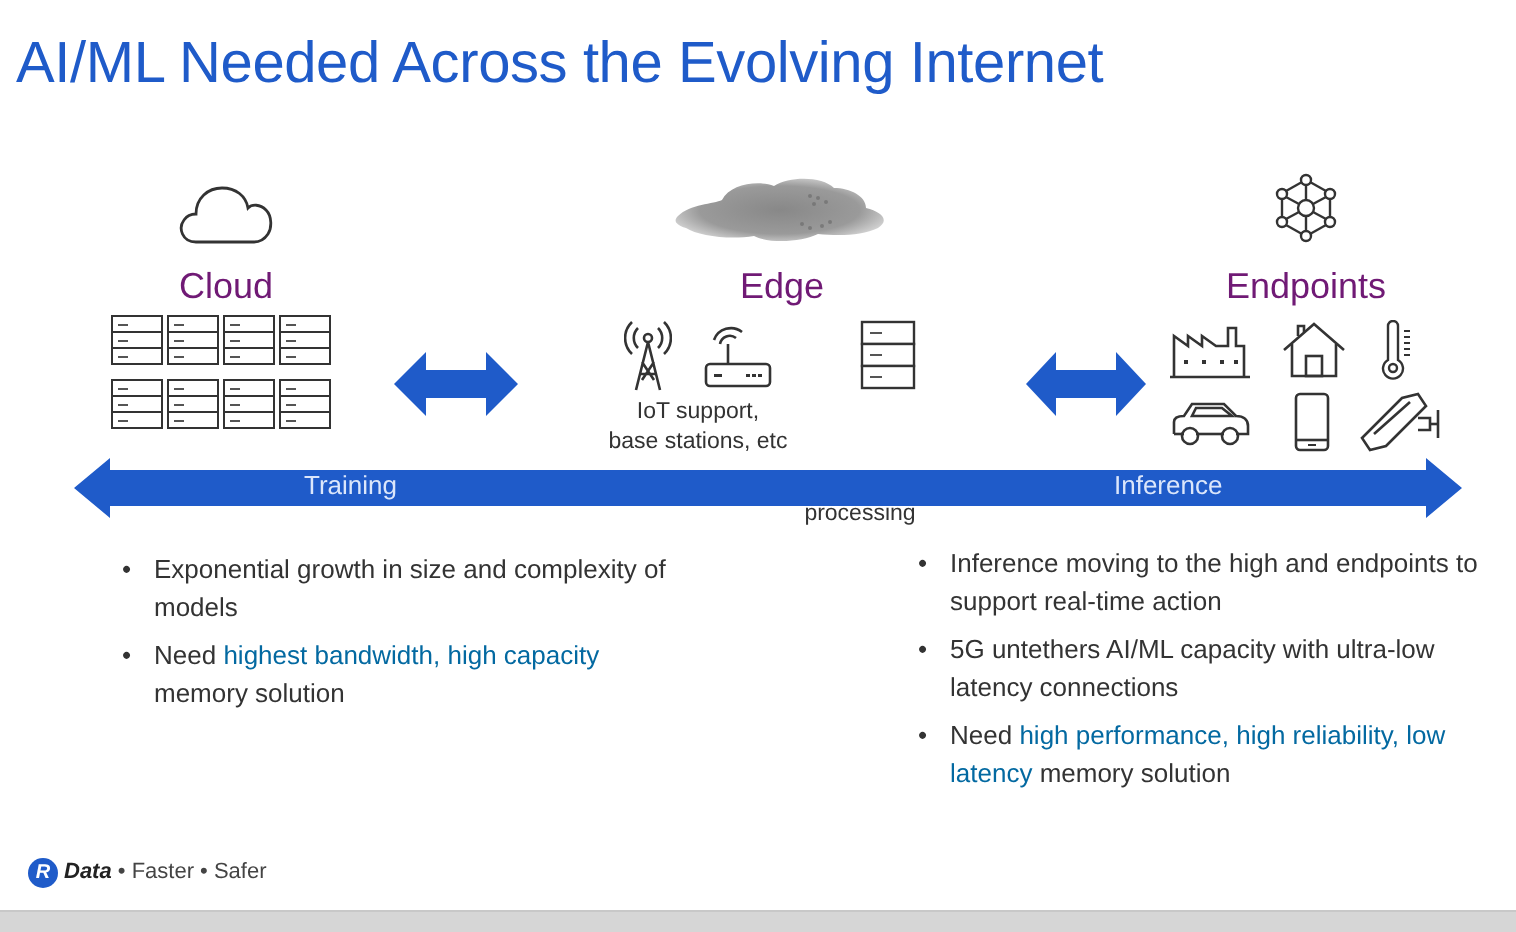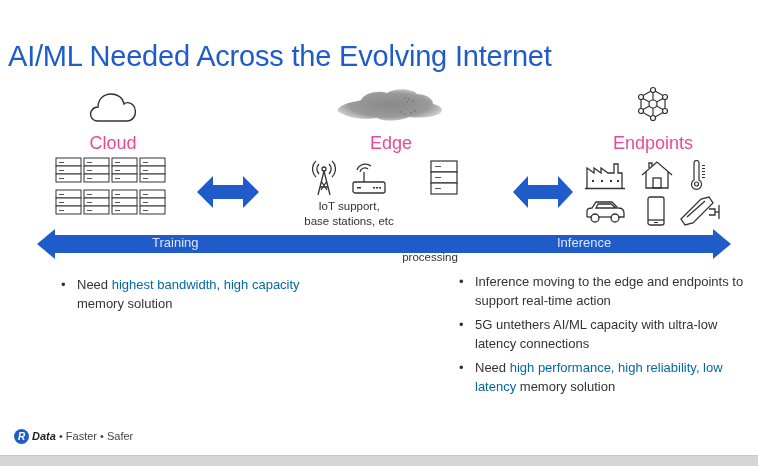--- a/index.html
+++ b/index.html
@@ -3,23 +3,23 @@
   <meta charset="utf-8">
   <style>
     html, body { margin:0; padding:0; }
     body {
       width:758px; height:466px; position:relative; overflow:hidden;
       background:#ffffff; font-family:"Liberation Sans", "DejaVu Sans", sans-serif;
     }
     .abs { position:absolute; }
     .title {
       left:8px; top:16px; font-size:29px; color:#1f5bc9; letter-spacing:-0.2px;
-      white-space:nowrap; font-weight:normal;margin-top:24px;
+      white-space:nowrap; font-weight:normal;
     }
-    .section-label { font-size:18px; color:#ec4899; text-align:center; white-space:nowrap; }
+    .section-label { font-size:18px; color:#701a75; text-align:center; white-space:nowrap; }
     .caption { font-size:11.5px; color:#333; text-align:center; line-height:15px; white-space:nowrap; }
     .bullets { font-size:13px; color:#333; line-height:19px; }
     .bullets ul { margin:0; padding:0 0 0 20px; list-style:none; }
     .bullets li { position:relative; margin-bottom:5px; }
     .bullets li::before { content:"•"; position:absolute; left:-16px; top:0; color:#333; }
     .hl { color:#0369a1; }
     .arrow-label { font-size:13px; color:#dbe6fb; white-space:nowrap; }
     .footer-bar {
       left:0; top:455px; width:758px; height:11px; background:#d6d6d6;
       border-top:1px solid #c8c8c8;
@@ -309,27 +309,28 @@
 <div class="abs" style="left:37px; top:229px;">
   <svg width="694" height="30" viewBox="0 0 694 30">
     <polygon points="0,15 18,0 18,6 676,6 676,0 694,15 676,30 676,24 18,24 18,30" fill="#1f5bc9"></polygon>
   </svg>
 </div>
 <div class="abs arrow-label" style="left:152px; top:235px;">Training</div>
 <div class="abs arrow-label" style="left:557px; top:235px;">Inference</div>
 
 <div class="abs bullets" style="left:57px; top:275px; width:290px;">
   <ul>
+    <li><span>Exponential growth in size and complexity of models</span></li>
     <li><span>Need </span><span class="hl">highest bandwidth, high capacity</span><span> memory solution</span></li>
   </ul>
 </div>
 
 <div class="abs bullets" style="left:455px; top:272px; width:290px;">
   <ul>
-    <li><span>Inference moving to the edge and endpoints to support real-time action</span></li>
+    <li><span>Inference moving to the high and endpoints to support real-time action</span></li>
     <li><span>5G untethers AI/ML capacity with ultra-low latency connections</span></li>
     <li><span>Need </span><span class="hl">high performance, high reliability, low latency</span><span> memory solution</span></li>
   </ul>
 </div>
 
 <div class="abs logo-circle" style="left:14px; top:429px;">R</div>
 <div class="abs footer-text" style="left:32px; top:430px;">
   <b>Data</b><span> • </span><span>Faster</span><span> • </span><span>Safer</span>
 </div>
 <div class="abs footer-bar"></div>

